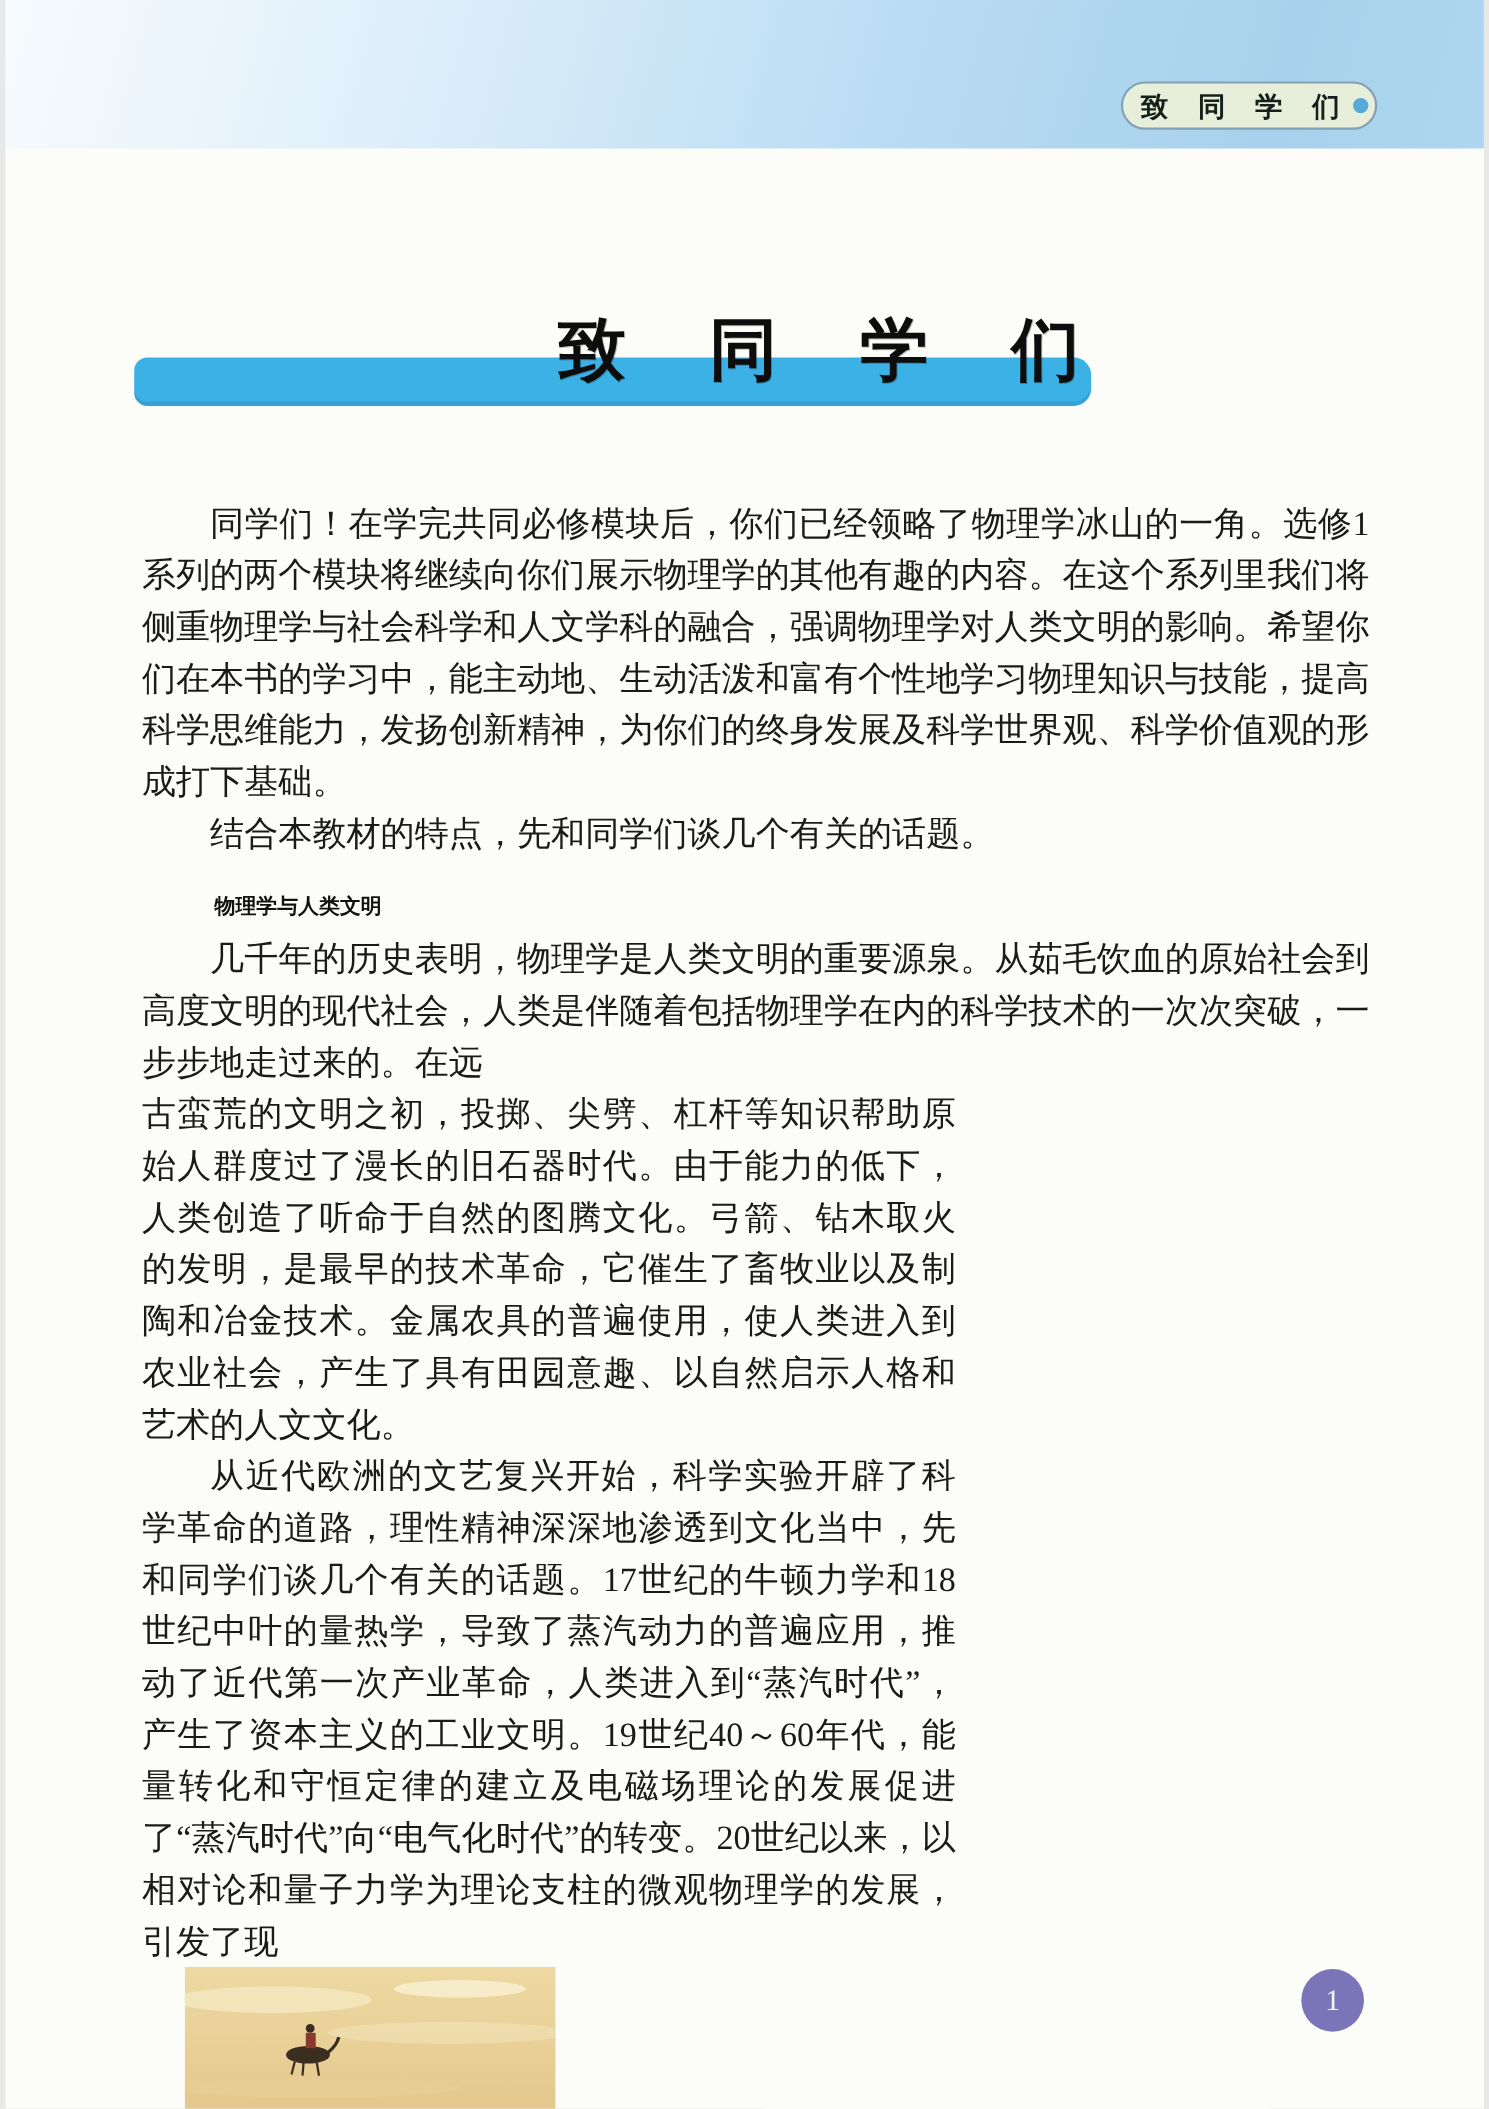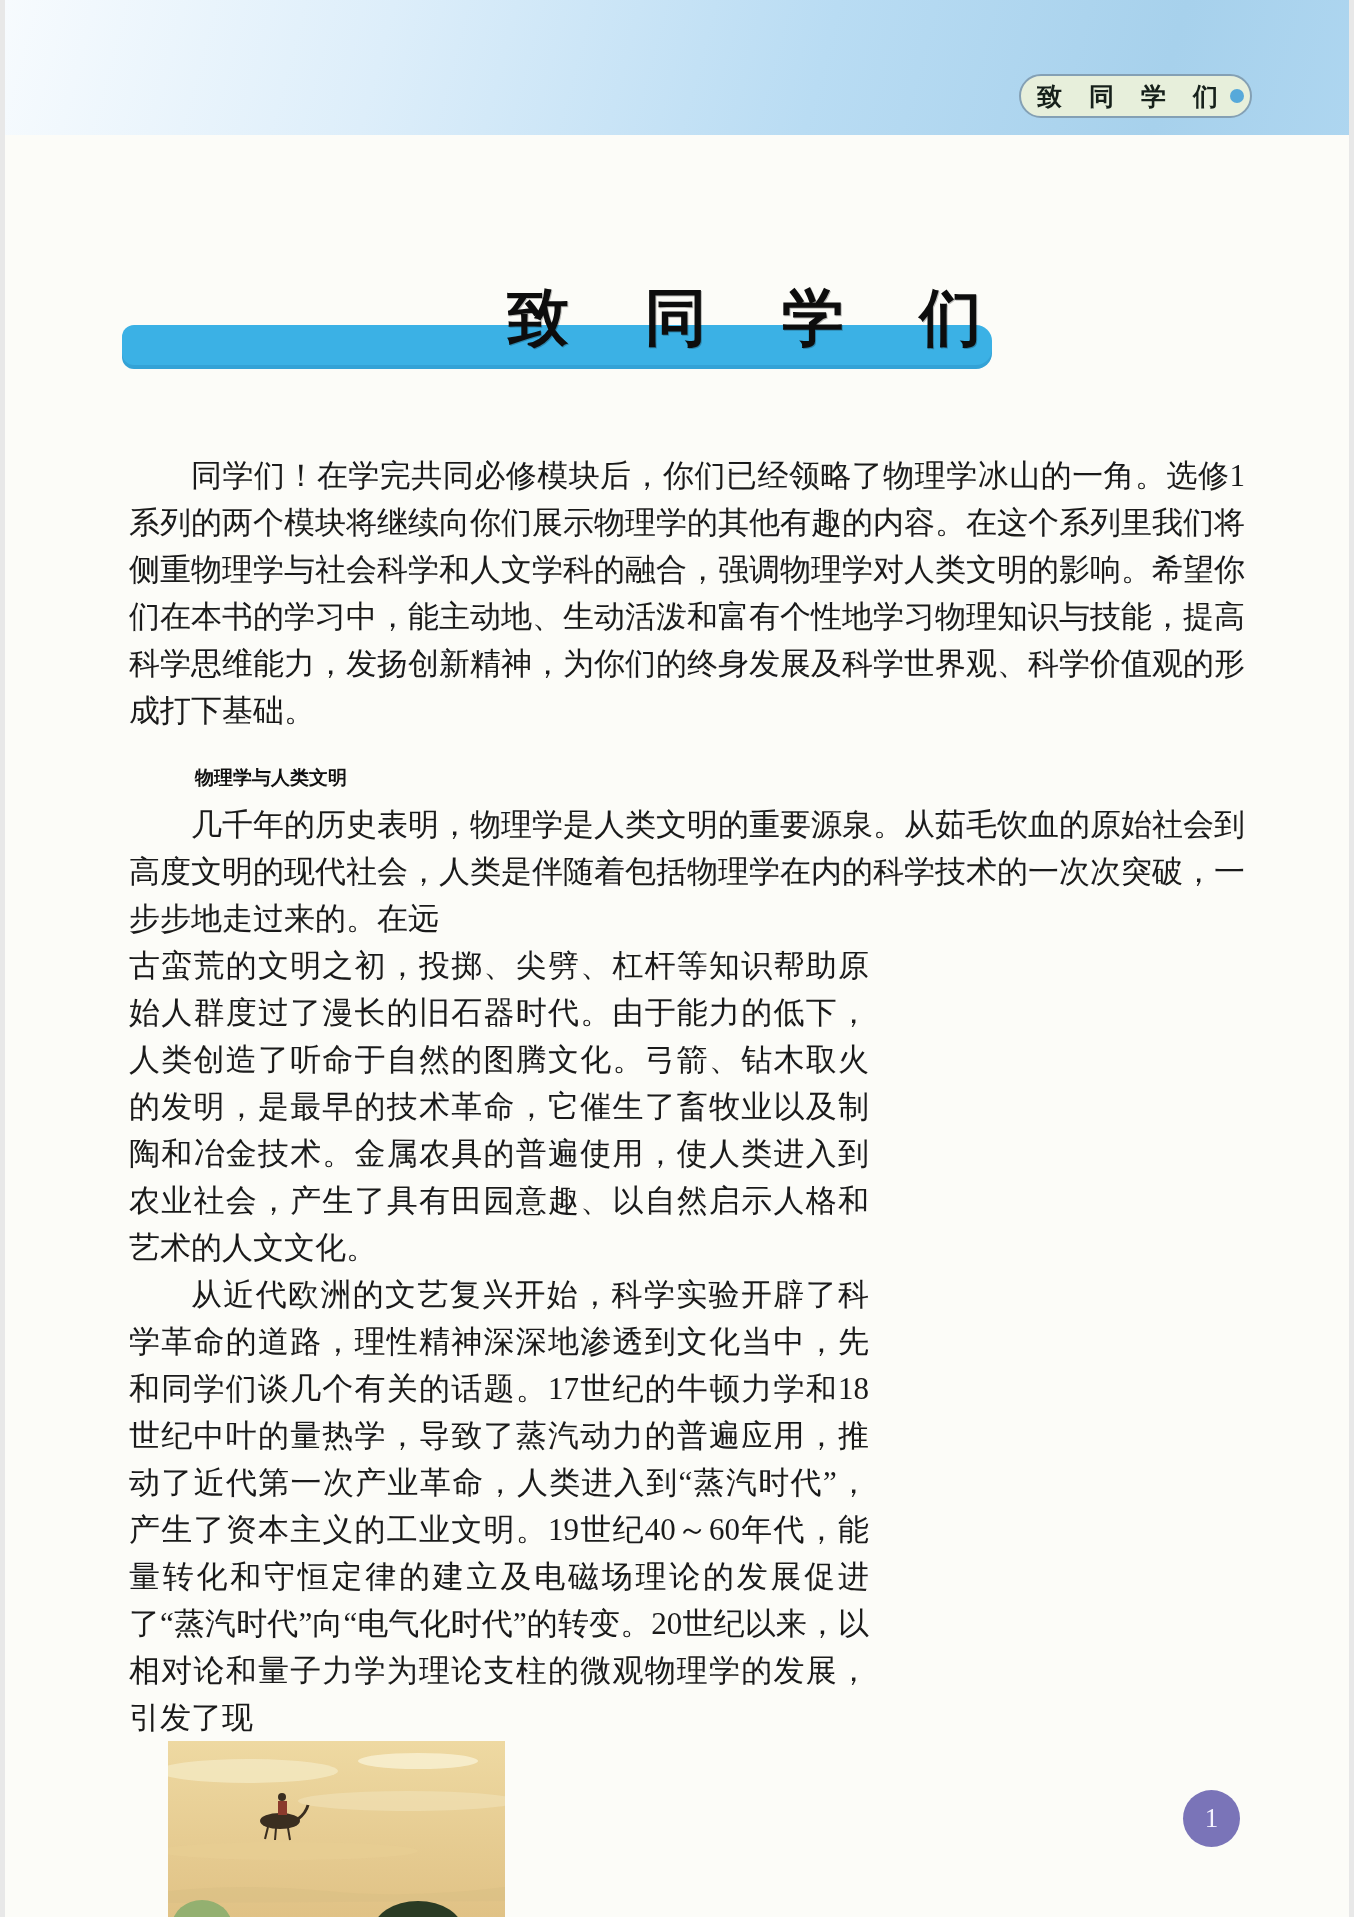--- a/index.html
+++ b/index.html
@@ -52,20 +52,21 @@
     <span class="tab-label">致 同 学 们</span>
     <span class="dot"></span>
   </div>
 
   <div class="title-bar"></div>
   <div class="title-text">致 同 学 们</div>
 
   <div class="content">
 
     <p class="para">同学们！在学完共同必修模块后，你们已经领略了物理学冰山的一角。选修1系列的两个模块将继续向你们展示物理学的其他有趣的内容。在这个系列里我们将侧重物理学与社会科学和人文学科的融合，强调物理学对人类文明的影响。希望你们在本书的学习中，能主动地、生动活泼和富有个性地学习物理知识与技能，提高科学思维能力，发扬创新精神，为你们的终身发展及科学世界观、科学价值观的形成打下基础。</p>
+    <p class="para">结合本教材的特点，先和同学们谈几个有关的话题。</p>
 
     <div class="sec-heading">物理学与人类文明</div>
 
     <p class="para">几千年的历史表明，物理学是人类文明的重要源泉。从茹毛饮血的原始社会到高度文明的现代社会，人类是伴随着包括物理学在内的科学技术的一次次突破，一步步地走过来的。在远</p>
 
     <div class="wrap-row">
       <div class="col-text">
         <p class="para cont">古蛮荒的文明之初，投掷、尖劈、杠杆等知识帮助原始人群度过了漫长的旧石器时代。由于能力的低下，人类创造了听命于自然的图腾文化。弓箭、钻木取火的发明，是最早的技术革命，它催生了畜牧业以及制陶和冶金技术。金属农具的普遍使用，使人类进入到农业社会，产生了具有田园意趣、以自然启示人格和艺术的人文文化。</p>
         <p class="para">从近代欧洲的文艺复兴开始，科学实验开辟了科学革命的道路，理性精神深深地渗透到文化当中，先和同学们谈几个有关的话题。17世纪的牛顿力学和18世纪中叶的量热学，导致了蒸汽动力的普遍应用，推动了近代第一次产业革命，人类进入到“蒸汽时代”，产生了资本主义的工业文明。19世纪40～60年代，能量转化和守恒定律的建立及电磁场理论的发展促进了“蒸汽时代”向“电气化时代”的转变。20世纪以来，以相对论和量子力学为理论支柱的微观物理学的发展，引发了现</p>
       </div>

